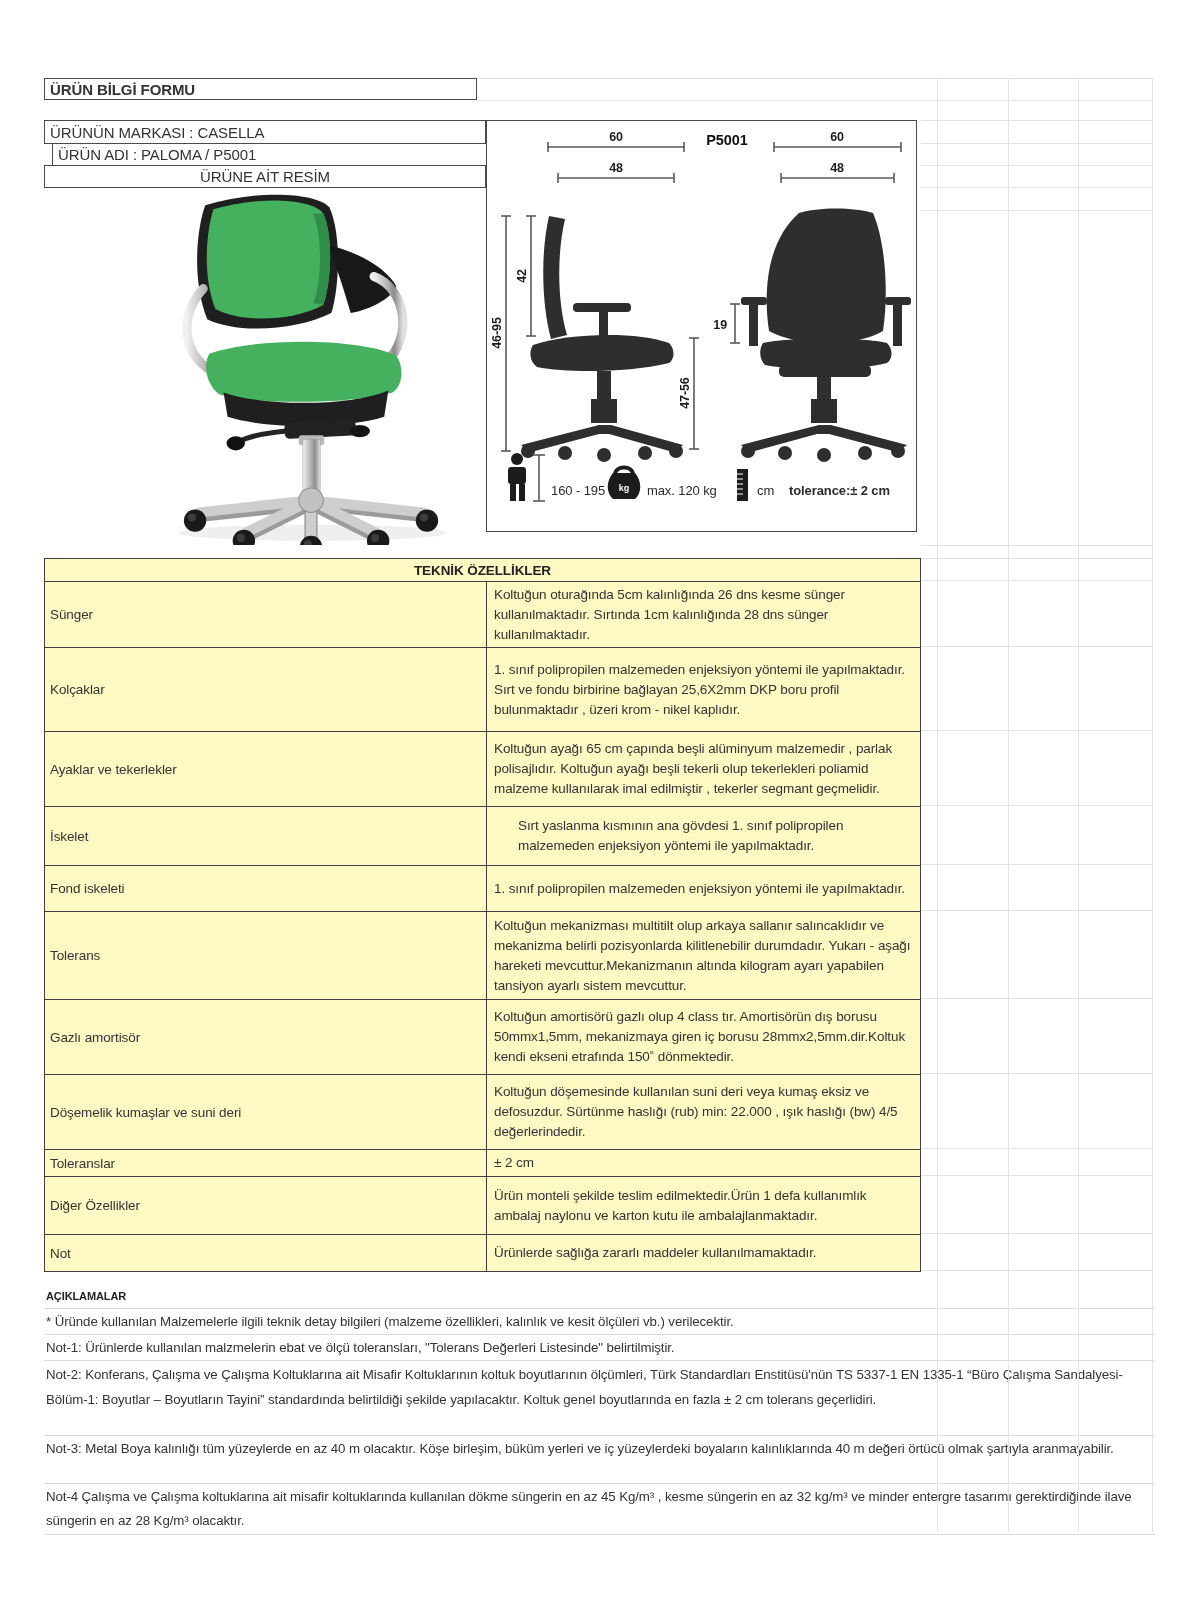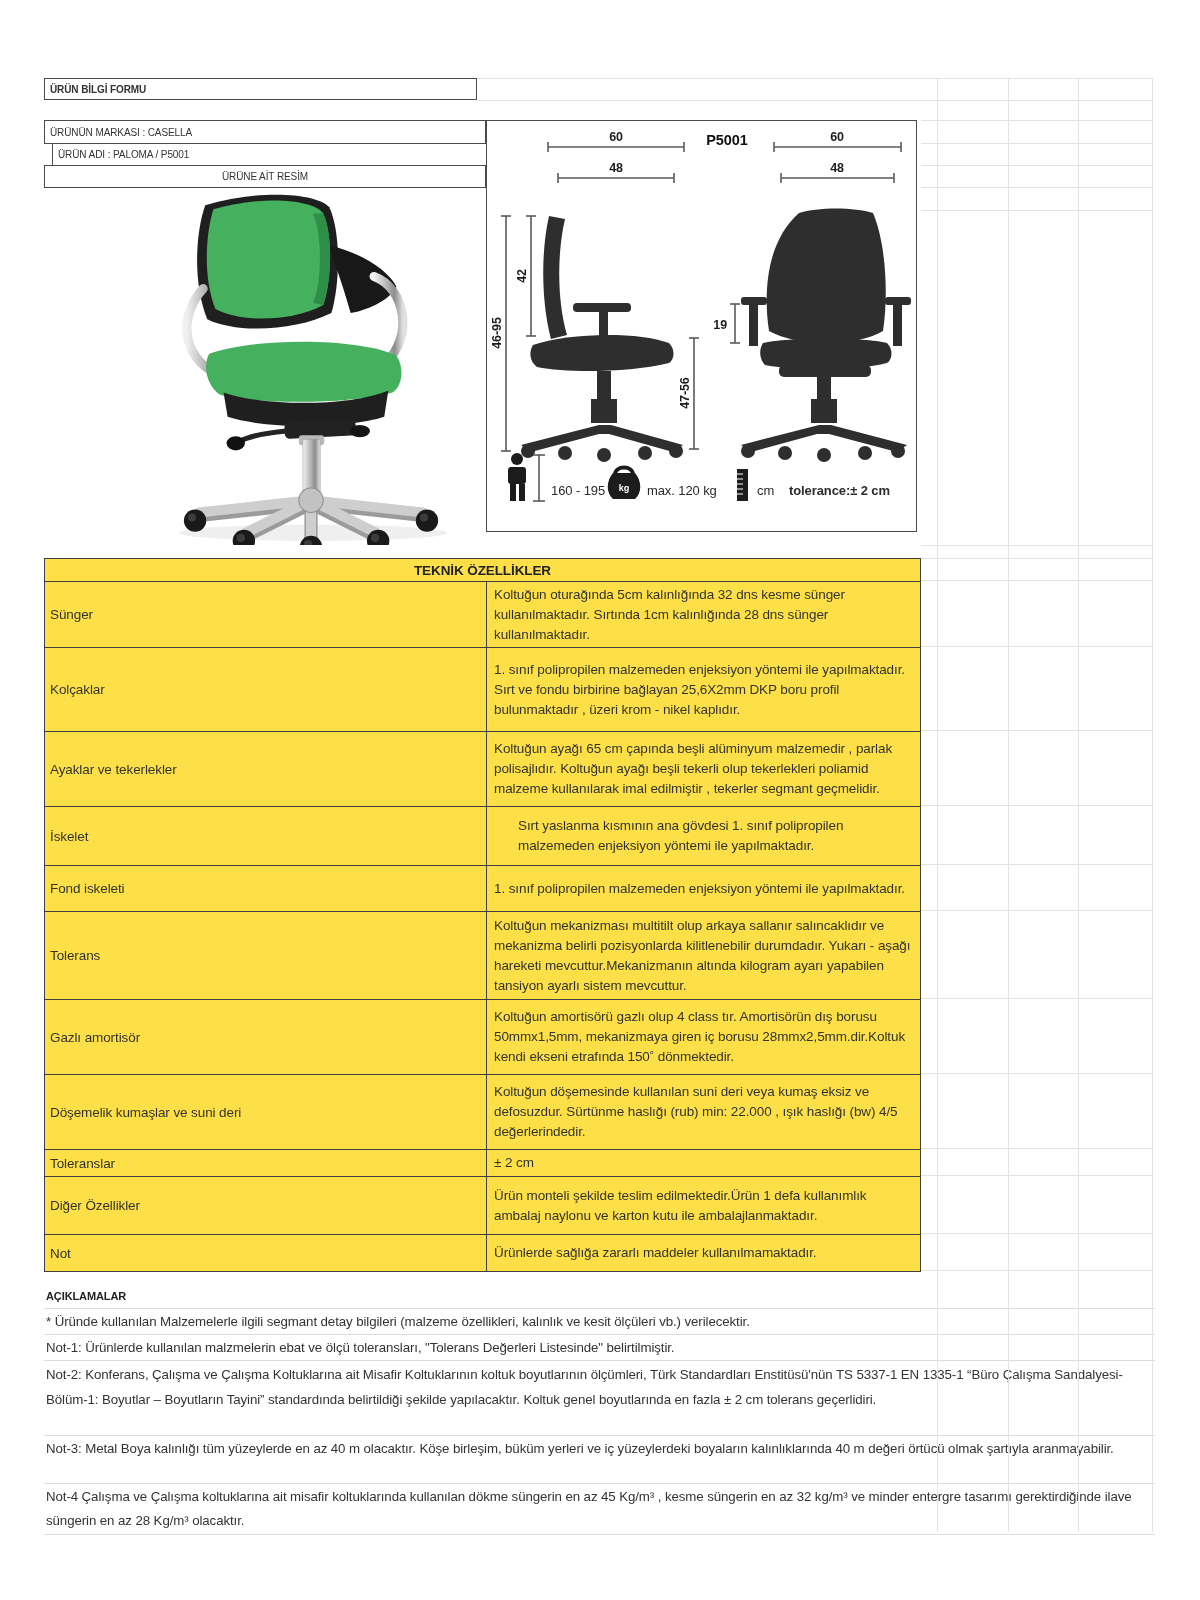--- a/index.html
+++ b/index.html
@@ -4,26 +4,26 @@
 <style>
   * { box-sizing: border-box; margin: 0; padding: 0; }
   html,body { background:#fff; }
   body {
     width:1200px; height:1600px; position:relative;
     font-family:"Liberation Sans","DejaVu Sans",sans-serif;
     color:#3a3a3a; letter-spacing:-0.1px;
   }
   .gridline { position:absolute; background:#e3e3e3; }
   .box { position:absolute; border:1px solid #4a4a4a; background:#fff; }
-  .cell-text { font-size:10px; color:#333; display:flex; align-items:center; padding-left:5px; height:100%; }
+  .cell-text { font-size:15px; color:#333; display:flex; align-items:center; padding-left:5px; height:100%; }
   .centered { justify-content:center; padding-left:0; }
   .bold { font-weight:bold; }
 
   
-  #specs-table { position:absolute; left:44px; top:558px; width:877px; border:1px solid #3f3f3f; background:#fde047; }
+  #specs-table { position:absolute; left:44px; top:558px; width:877px; border:1px solid #3f3f3f; background:#fef9c3; }
   .spec-header { height:22px; display:flex; align-items:center; justify-content:center;
                  font-weight:bold; font-size:13.5px; color:#222; }
   .spec-row { display:flex; border-top:1px solid #3f3f3f; }
   .spec-label { flex:0 0 442px; border-right:1px solid #3f3f3f; display:flex; align-items:center;
                 padding:2px 4px 2px 5px; font-size:13.5px; color:#333; }
   .spec-value { flex:1 1 auto; display:flex; align-items:center; padding:3px 8px 3px 7px;
                 font-size:13.5px; line-height:20px; color:#333; }
 
   
   #notes { position:absolute; left:44px; top:1286px; width:1111px; }
@@ -238,21 +238,21 @@
     <text class="legend-text" x="270" y="374">cm</text>
     <text class="legend-text" x="302" y="374" font-weight="bold">tolerance:± 2 cm</text>
   </svg>
 </div>
 
 <div id="specs-table">
   <div class="spec-header" style="border-top:none;">TEKNİK ÖZELLİKLER</div>
 
   <div class="spec-row" style="height:66px;">
     <div class="spec-label">Sünger</div>
-    <div class="spec-value">Koltuğun oturağında 5cm kalınlığında 32 dns kesme sünger kullanılmaktadır. Sırtında 1cm kalınlığında 28 dns sünger kullanılmaktadır.</div>
+    <div class="spec-value">Koltuğun oturağında 5cm kalınlığında 26 dns kesme sünger kullanılmaktadır. Sırtında 1cm kalınlığında 28 dns sünger kullanılmaktadır.</div>
   </div>
   <div class="spec-row" style="height:84px;">
     <div class="spec-label">Kolçaklar</div>
     <div class="spec-value">1. sınıf polipropilen malzemeden enjeksiyon yöntemi ile yapılmaktadır. Sırt ve fondu birbirine bağlayan 25,6X2mm DKP boru profil bulunmaktadır , üzeri krom - nikel kaplıdır.</div>
   </div>
   <div class="spec-row" style="height:75px;">
     <div class="spec-label">Ayaklar ve tekerlekler</div>
     <div class="spec-value">Koltuğun ayağı  65 cm çapında beşli alüminyum malzemedir , parlak polisajlıdır. Koltuğun ayağı beşli tekerli olup tekerlekleri poliamid malzeme kullanılarak imal edilmiştir , tekerler  segmant geçmelidir.</div>
   </div>
   <div class="spec-row" style="height:59px;gap:24px;">
@@ -284,21 +284,21 @@
     <div class="spec-value">Ürün monteli şekilde teslim edilmektedir.Ürün 1 defa kullanımlık ambalaj naylonu ve karton kutu ile ambalajlanmaktadır.</div>
   </div>
   <div class="spec-row" style="height:37px;">
     <div class="spec-label">Not</div>
     <div class="spec-value">Ürünlerde sağlığa zararlı maddeler kullanılmamaktadır.</div>
   </div>
 </div>
 
 <div id="notes">
   <div id="notes-title">AÇIKLAMALAR</div>
-  <div class="note-item" style="min-height:24px;">* Üründe kullanılan Malzemelerle ilgili segmant detay bilgileri (malzeme özellikleri, kalınlık ve kesit ölçüleri vb.)  verilecektir.</div>
+  <div class="note-item" style="min-height:24px;">* Üründe kullanılan Malzemelerle ilgili teknik detay bilgileri (malzeme özellikleri, kalınlık ve kesit ölçüleri vb.)  verilecektir.</div>
   <div class="note-item" style="min-height:23px;">Not-1: Ürünlerde kullanılan malzmelerin ebat ve ölçü toleransları, "Tolerans Değerleri Listesinde" belirtilmiştir.</div>
   <div class="note-item" style="min-height:75px; line-height:25px;">Not-2: Konferans, Çalışma ve Çalışma Koltuklarına ait  Misafir Koltuklarının koltuk boyutlarının ölçümleri, Türk Standardları Enstitüsü'nün TS 5337-1 EN 1335-1 “Büro Çalışma Sandalyesi- Bölüm-1: Boyutlar – Boyutların Tayini” standardında belirtildiği şekilde yapılacaktır. Koltuk genel boyutlarında en fazla ± 2 cm tolerans geçerlidiri.</div>
   <div class="note-item" style="min-height:48px; line-height:24px;">Not-3: Metal Boya kalınlığı tüm yüzeylerde en az 40 m  olacaktır. Köşe birleşim, büküm yerleri ve iç yüzeylerdeki boyaların kalınlıklarında 40 m değeri örtücü olmak şartıyla aranmayabilir.</div>
   <div class="note-item" style="min-height:48px; line-height:24px;">Not-4 Çalışma ve Çalışma koltuklarına ait misafir koltuklarında kullanılan dökme süngerin en az 45 Kg/m³ , kesme süngerin en az 32 kg/m³ ve minder entergre tasarımı gerektirdiğinde ilave süngerin en az 28 Kg/m³ olacaktır.</div>
 </div>
 
 <div class="gridline" style="left: 937px; top: 78px; width: 1px; height: 1454px;"></div>
 <div class="gridline" style="left: 1008px; top: 78px; width: 1px; height: 1454px;"></div>
 <div class="gridline" style="left: 1078px; top: 78px; width: 1px; height: 1454px;"></div>
 <div class="gridline" style="left: 1152px; top: 78px; width: 1px; height: 1454px;"></div>

